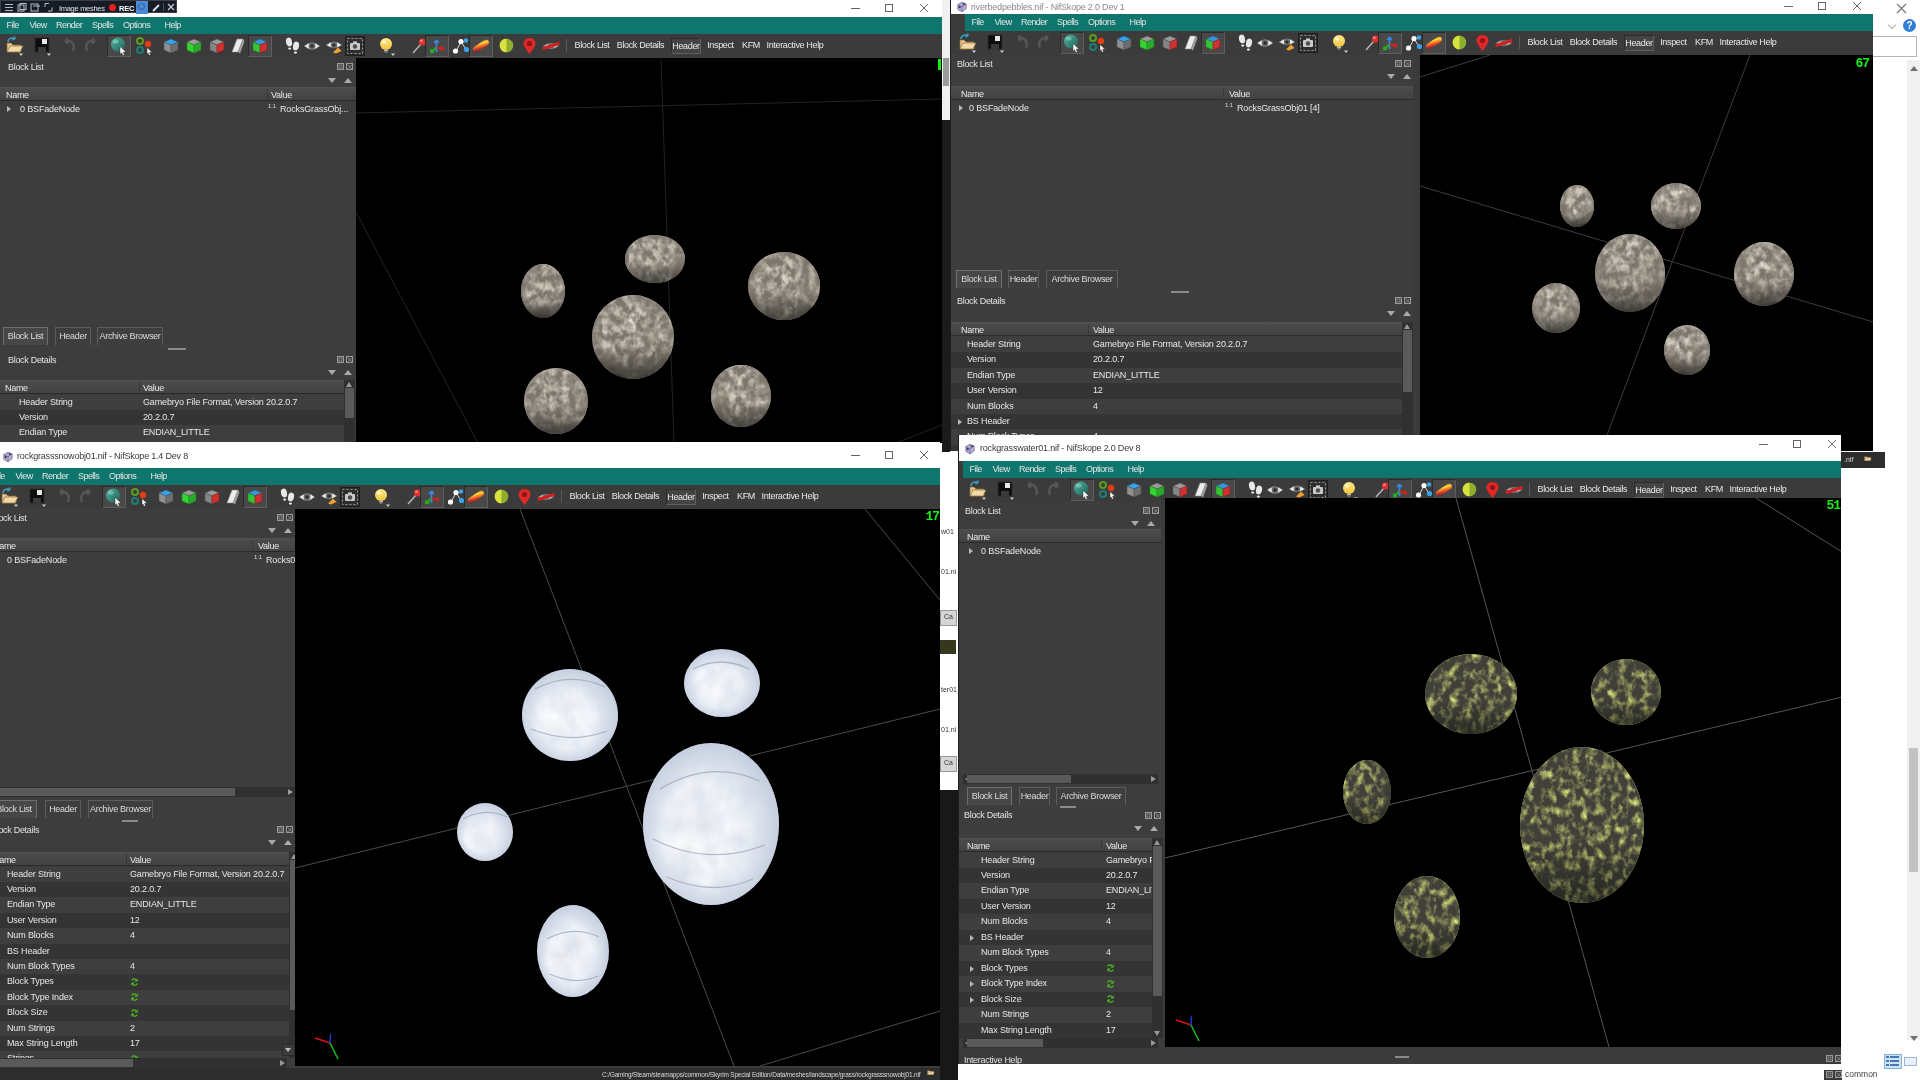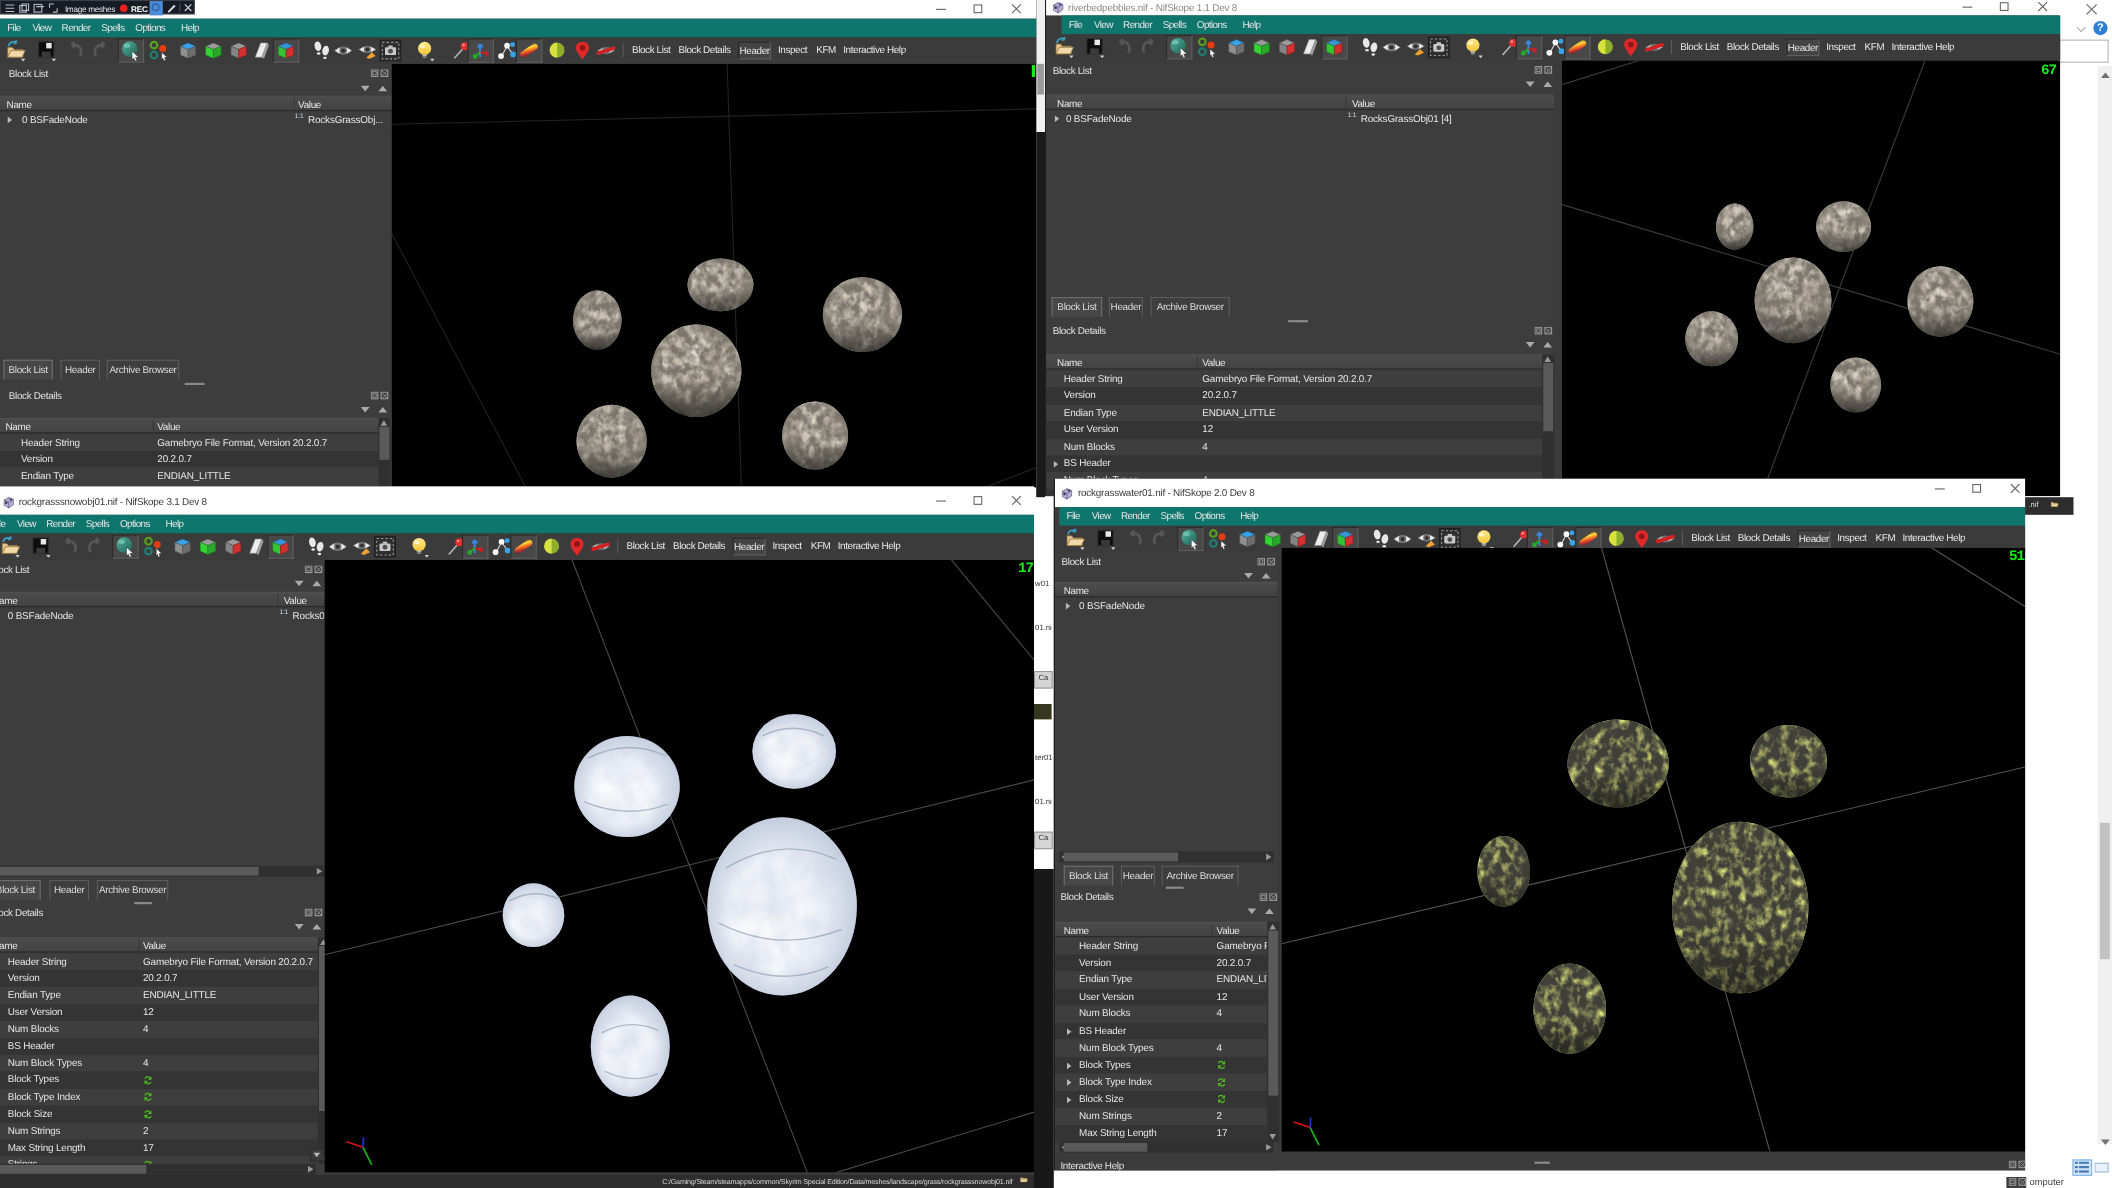--- a/index.html
+++ b/index.html
@@ -208,21 +208,21 @@
       <rect x="0" y="4" width="3" height="2"></rect>
       <rect x="4" y="4" width="9" height="2"></rect>
       <rect x="0" y="8" width="3" height="2"></rect>
       <rect x="4" y="8" width="9" height="2"></rect>
     </g>
   </svg>
 <svg class="abs" style="left:1904px;top:1056px" width="14" height="12">
     <rect x="0" y="1" width="13" height="9" fill="#9db8d6"></rect>
     <rect x="1" y="2" width="11" height="7" fill="#e8f0fa"></rect>
   </svg>
-<div class="frag" style="left:1845px;top:1069px;font-size:8.5px;color:#444">omputer</div>
+<div class="frag" style="left:1845px;top:1069px;font-size:8.5px;color:#444">common</div>
 <div class="abs" style="left:940px;top:0;width:18px;height:1080px;background:#fff"></div>
 <div class="abs" style="left:942px;top:0;width:8px;height:120px;background:#f0f0f0"></div>
 <div class="abs" style="left:943px;top:58px;width:6px;height:28px;background:#9a9a9a"></div>
 <div class="abs" style="left:942px;top:120px;width:8px;height:332px;background:#1b1b1b"></div>
 <div class="frag" style="left:941px;top:528px">w01</div>
 <div class="frag" style="left:941px;top:568px">01.ni</div>
 <div class="frag" style="left:941px;top:686px">ter01</div>
 <div class="frag" style="left:941px;top:726px">01.ni</div>
 <div class="abs" style="left:940px;top:610px;width:17px;height:16px;background:#d5d5d5;border:1px solid #999"></div>
 <div class="frag" style="left:944px;top:613px">Ca</div>
@@ -504,21 +504,21 @@
     <ellipse cx="385" cy="338" rx="30" ry="31" fill="#777" filter="url(#fGrayD)"></ellipse>
     <ellipse cx="385" cy="338" rx="30" ry="31" fill="url(#gShade)"></ellipse>
 <rect x="582" y="1" width="3" height="11" fill="#15ef15"></rect>
 </svg>
 
 <div class="win" style="left:950px;top:0;width:922px;height:451px;border-left:1px solid #1f1f1f">
 <div class="tbar" style="left:0;top:0;width:922px;height:14px"></div>
 <svg class="abs" style="left:5px;top:1px" width="12" height="12" viewBox="0 0 20 20">
       <use href="#i-nscube"></use>
     </svg>
-<div class="ttext" style="left:20px;top:2px;color:#8a8a8a">riverbedpebbles.nif - NifSkope 1.1 Dev 8</div>
+<div class="ttext" style="left:20px;top:2px;color:#8a8a8a">riverbedpebbles.nif - NifSkope 2.0 Dev 1</div>
 <div class="abs" style="left:833px;top:6px;width:9px;height:1px;background:#666"></div>
     <div class="abs" style="left:867px;top:2px;width:8px;height:8px;border:1px solid #666"></div>
     <svg class="abs" style="left:901px;top:1px" width="10" height="10">
       <path d="M1,1 L9,9 M9,1 L1,9" stroke="#666" stroke-width="1"></path>
     </svg>
 <div class="menu abs" style="left:14px;top:14px;width:908px;height:17px">
       <div class="mi" style="left:6.5px;top:3px">File</div>
       <div class="mi" style="left:29.5px;top:3px">View</div>
       <div class="mi" style="left:56px;top:3px">Render</div>
       <div class="mi" style="left:92px;top:3px">Spells</div>
@@ -726,21 +726,21 @@
 <text x="449" y="12" fill="#15ef15" font-family="Liberation Mono,monospace" font-weight="bold" font-size="13" text-anchor="end" letter-spacing="-1">67</text>
 <path d="M26,397 L11,392" stroke="#dd1111" stroke-width="1.5"></path>
       <path d="M26,397 L30,394" stroke="#2233dd" stroke-width="1.5"></path>
 </svg>
 </div>
 <div class="win" style="left:-17px;top:442px;width:957px;height:638px;overflow:hidden">
 <div class="tbar" style="left:0;top:0;width:957px;height:26px"></div>
 <svg class="abs" style="left:19px;top:9px" width="12" height="12" viewBox="0 0 20 20">
       <use href="#i-nscube"></use>
     </svg>
-<div class="ttext" style="left:34px;top:9px;color:#3a3a3a">rockgrasssnowobj01.nif - NifSkope 3.1 Dev 8</div>
+<div class="ttext" style="left:34px;top:9px;color:#3a3a3a">rockgrasssnowobj01.nif - NifSkope 1.4 Dev 8</div>
 <div class="abs" style="left:868px;top:13px;width:9px;height:1px;background:#666"></div>
     <div class="abs" style="left:902px;top:9px;width:8px;height:8px;border:1px solid #666"></div>
     <svg class="abs" style="left:936px;top:8px" width="10" height="10">
       <path d="M1,1 L9,9 M9,1 L1,9" stroke="#666" stroke-width="1"></path>
     </svg>
 <div class="menu abs" style="left:3px;top:26px;width:954px;height:17px">
       <div class="mi" style="left:6.5px;top:3px">File</div>
       <div class="mi" style="left:29.5px;top:3px">View</div>
       <div class="mi" style="left:56px;top:3px">Render</div>
       <div class="mi" style="left:92px;top:3px">Spells</div>

